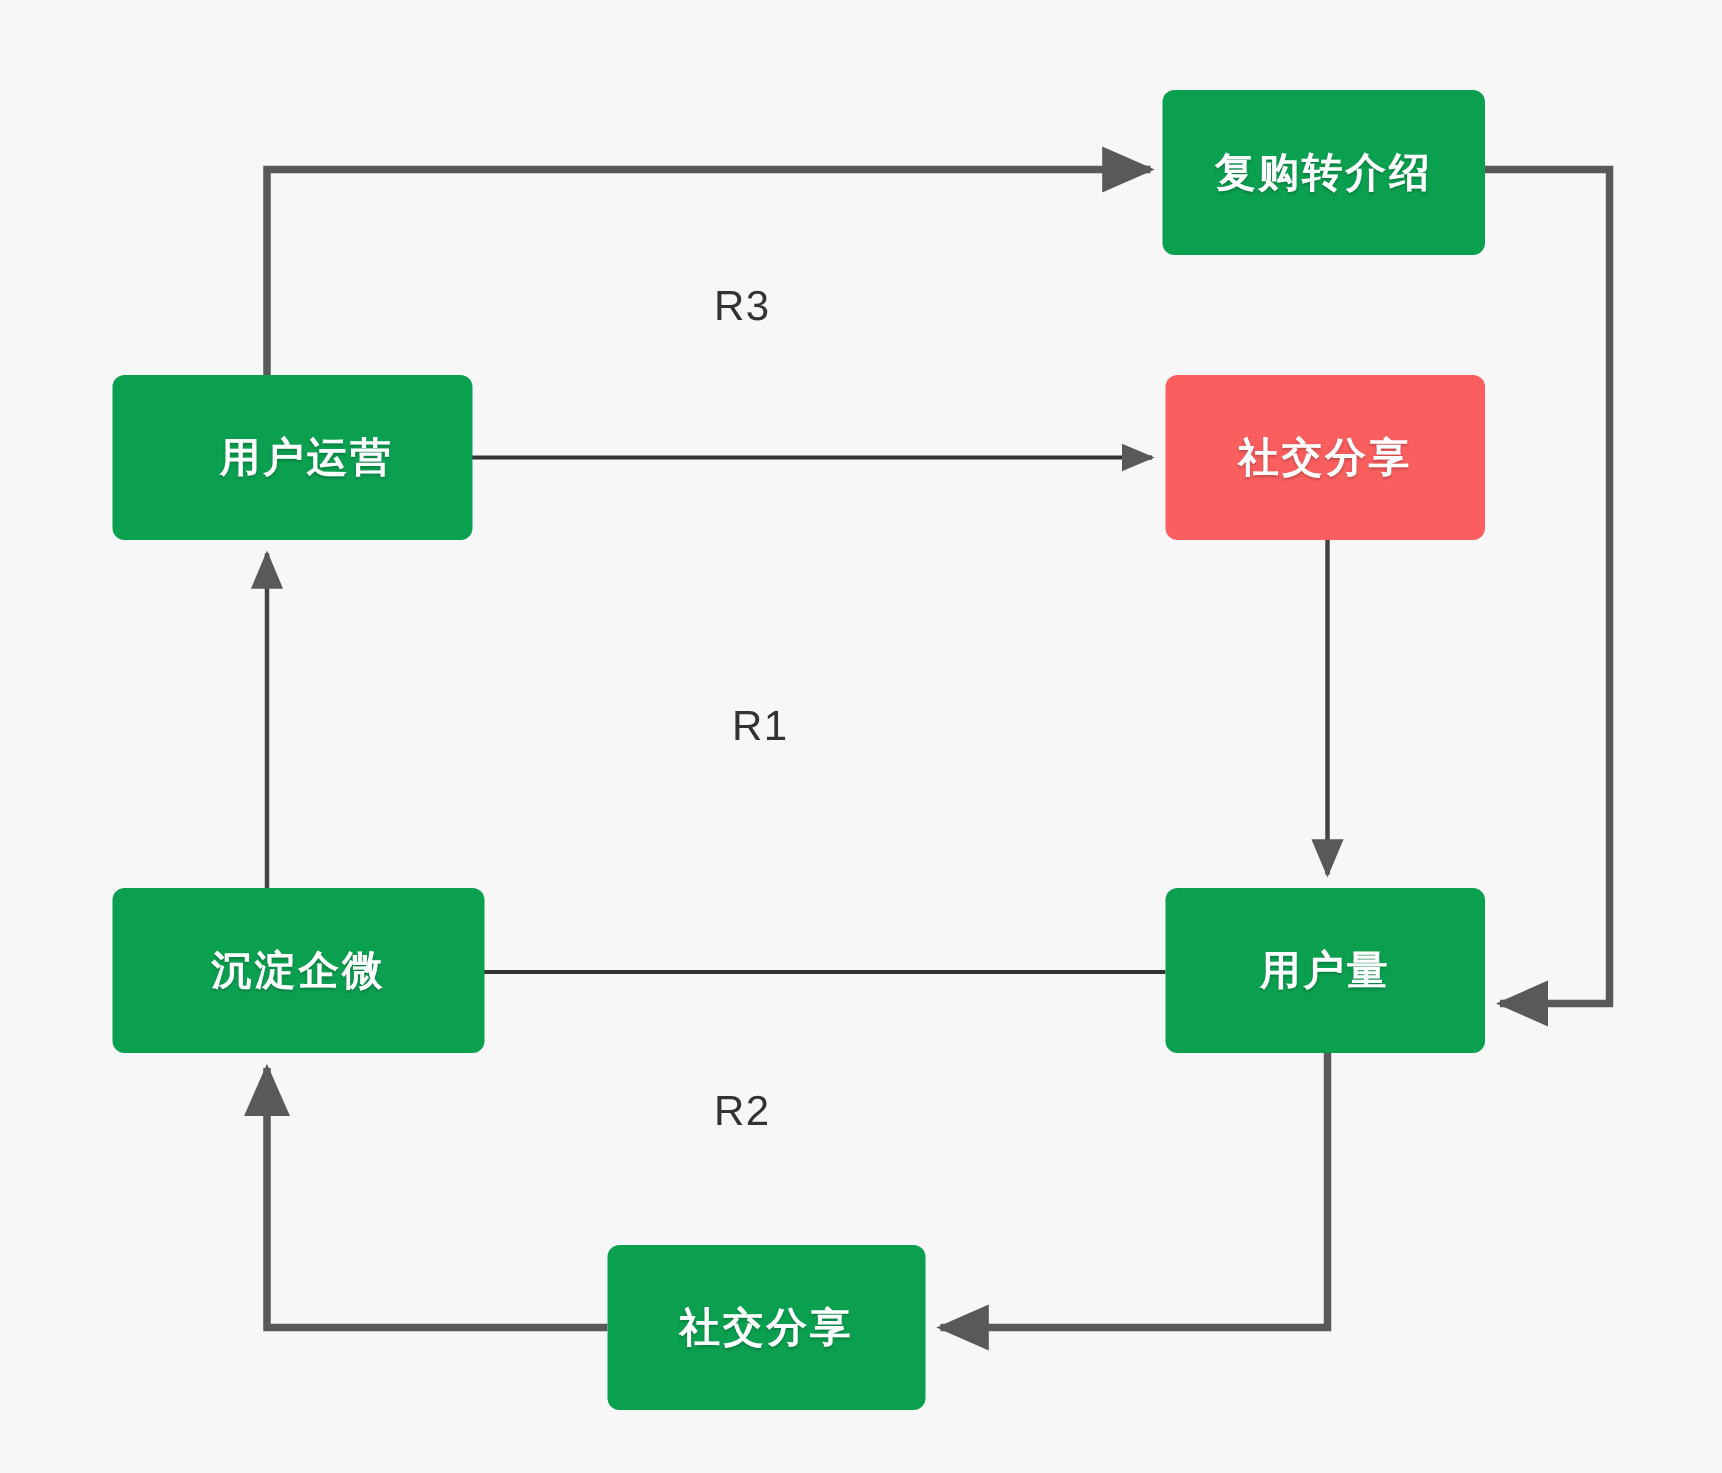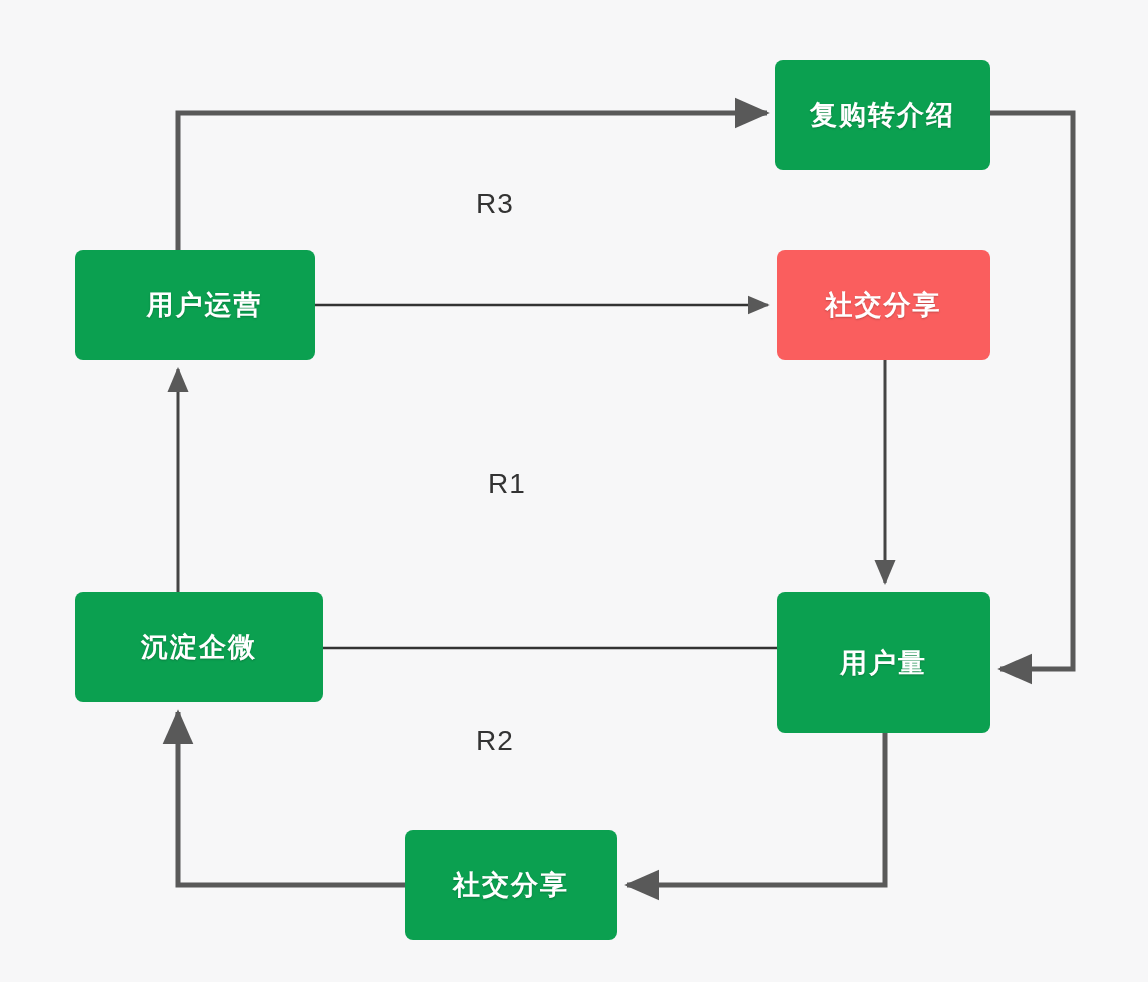--- a/index.html
+++ b/index.html
@@ -92,21 +92,21 @@
   </div>
 
   <div class="node node-red" style="left:777px; top:250px; width:213px; height:110px;">
     <span>社交分享</span>
   </div>
 
   <div class="node node-green" style="left:75px; top:592px; width:248px; height:110px;">
     <span>沉淀企微</span>
   </div>
 
-  <div class="node node-green" style="left:777px; top:592px; width:213px; height:141px;">
+  <div class="node node-green" style="left:777px; top:592px; width:213px; height:110px;">
     <span>用户量</span>
   </div>
 
   <div class="node node-green" style="left:405px; top:830px; width:212px; height:110px;justify-content:center;">
     <span>社交分享</span>
   </div>
 
   <div class="loop-label" style="left:476px; top:188px;">R3</div>
   <div class="loop-label" style="left:488px; top:468px;">R1</div>
   <div class="loop-label" style="left:476px; top:725px;">R2</div>

